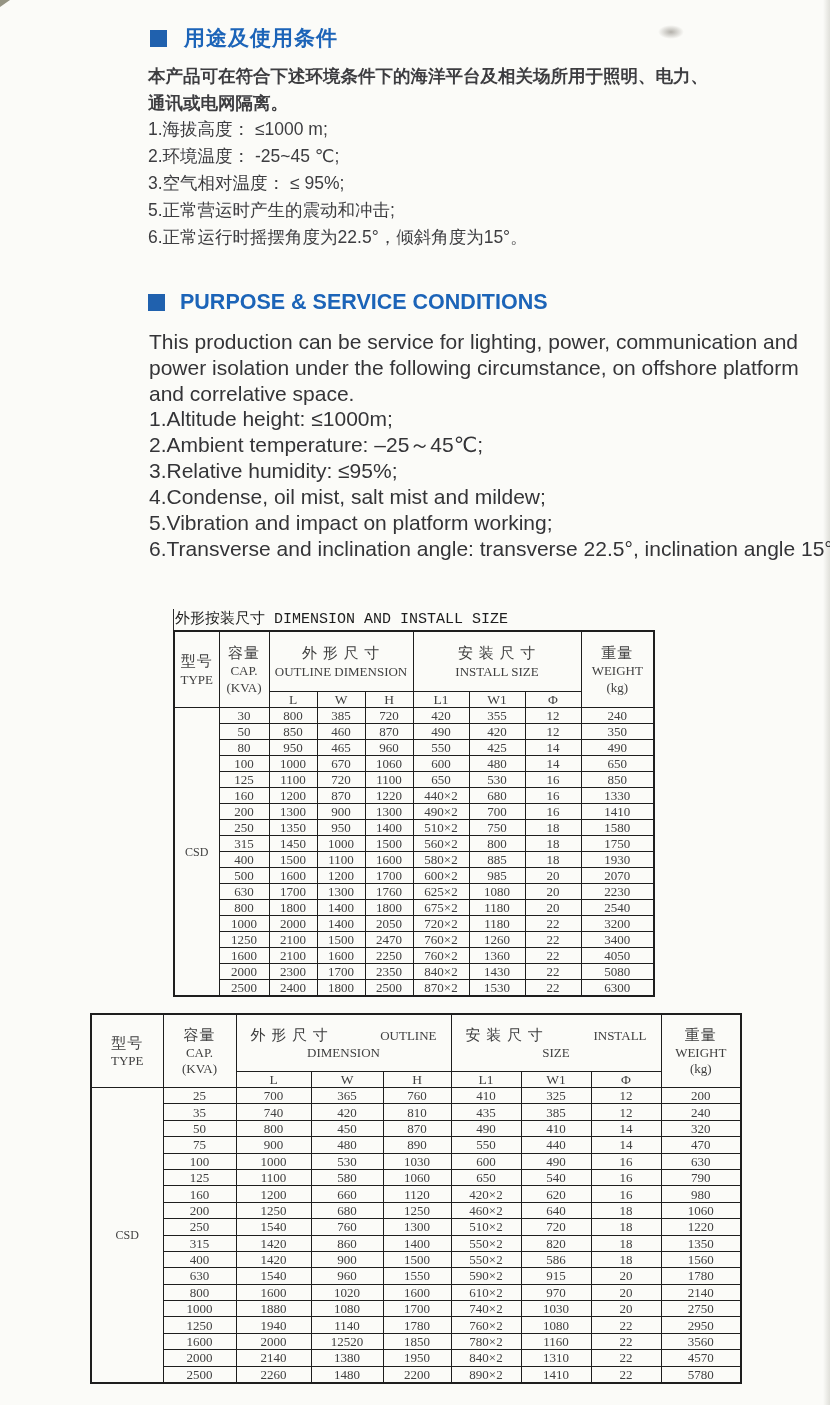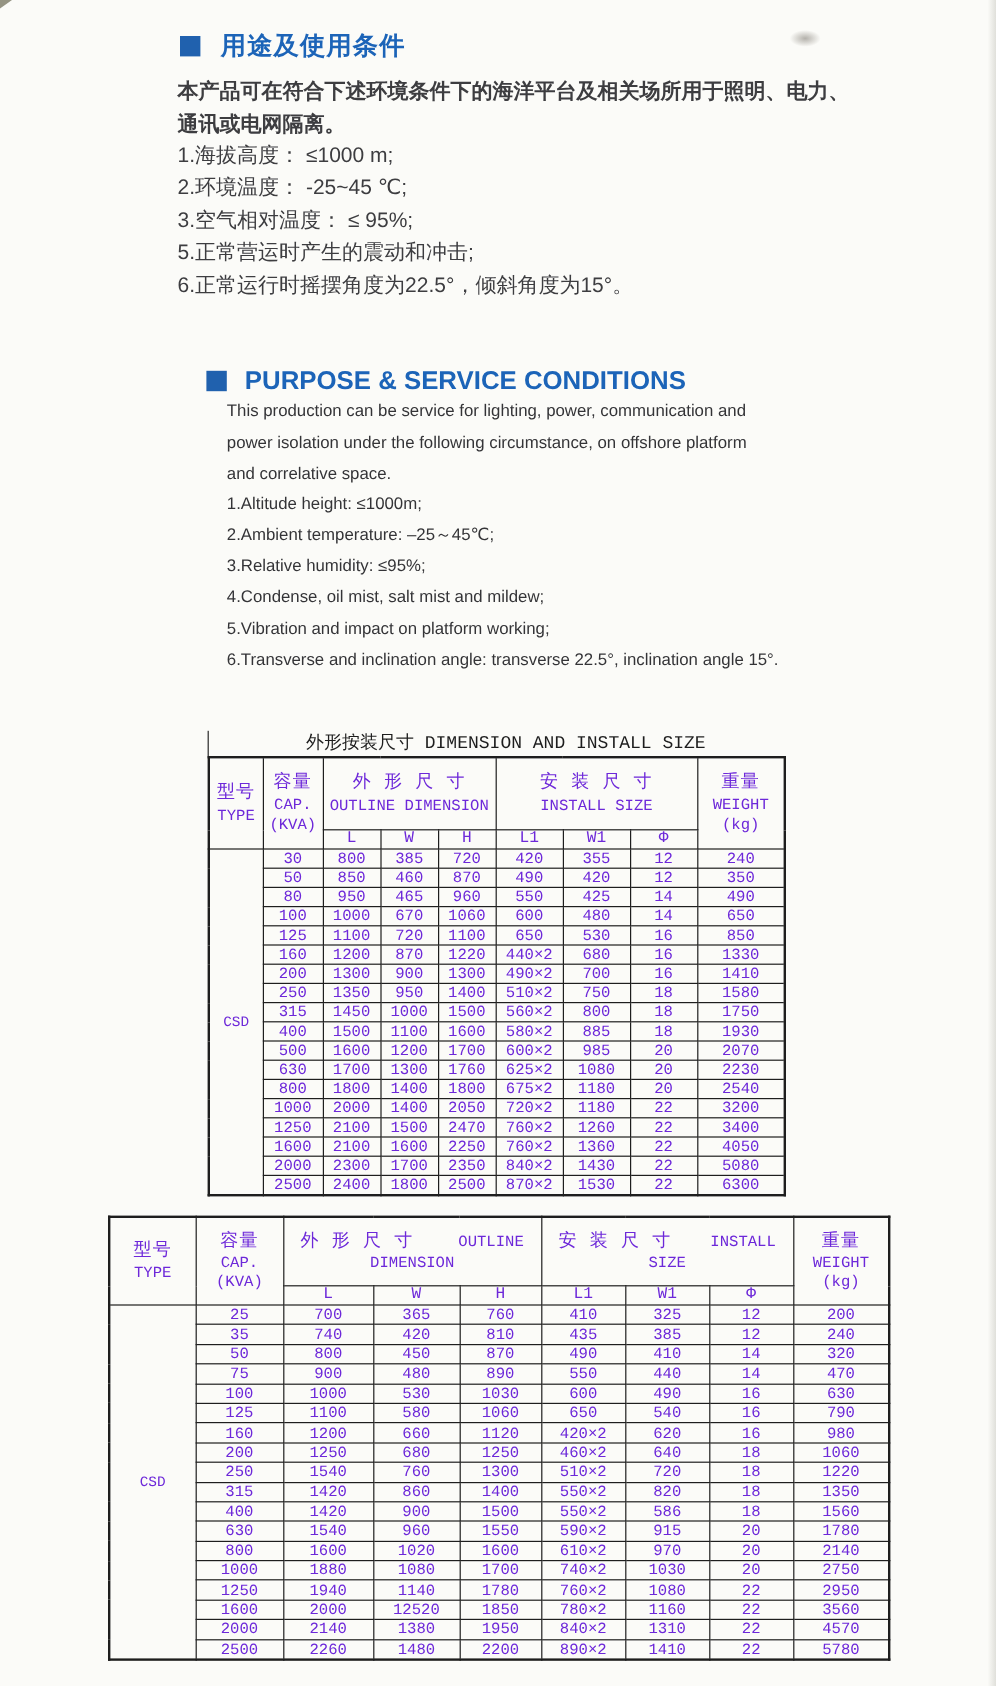--- a/index.html
+++ b/index.html
@@ -18,44 +18,44 @@
     background:radial-gradient(ellipse at center, rgba(92,86,76,.45), rgba(92,86,76,0) 70%); }
   .edge-shade { position:absolute; right:0; top:0; width:7px; height:100%;
     background:linear-gradient(to right, rgba(0,0,0,0), rgba(115,115,100,.20)); }
 
   
   .heading { position:absolute; display:flex; align-items:center; }
   .heading .sq { width:17px; height:17px; background:#2061ae; flex:0 0 auto; }
   .heading .heading-text { font-weight:bold; color:#1c64b8; white-space:nowrap; }
   .heading.cn { top:24px; left:150px; }
   .heading.cn .heading-text { margin-left:17px; font-size:21px; letter-spacing:1px; }
-  .heading.en { top:305px; left:148px;margin-left:24px; }
+  .heading.en { top:290px; left:148px; }
   .heading.en .heading-text { margin-left:15px; font-size:21.5px; letter-spacing:0; }
 
   
   .txt { position:absolute; white-space:nowrap; }
   .cn-para { top:63px;  left:148px;font-weight:bold; }
   .cn-list { top:116px; left:148px; }
   .en-para { top:329px; left:149px; }
   .en-list { top:406px; left:149px; }
   .cn-para .line, .cn-list .line { font-size:17.5px; line-height:27px; color:#3d3d40; }
-  .en-para .line, .en-list .line { font-size:14px;  line-height:26px; color:#343437;margin-left:40px; }
+  .en-para .line, .en-list .line { font-size:21px;  line-height:26px; color:#343437; }
 
   
   .t1-wrap { position:absolute; top:609px;  left:173px; width:480px; }
   .t2-wrap { position:absolute; top:1013px; left:90px;  width:650px; }
   .t1-title {
     font-family:"Liberation Mono","DejaVu Sans Mono",monospace;
     font-size:15px; line-height:21px; height:21px; color:#1d1d1d;
-    border-left:1px solid #2a2a2a; padding-left:16px; white-space:nowrap;text-align:center;
+    border-left:1px solid #2a2a2a; padding-left:1px; white-space:nowrap;
   }
   table.dim {
     border-collapse:collapse; table-layout:fixed;
-    font-family:Liberation Mono, monospace;
-    color:#6d28d9; border:2px solid #1e1e1e;
+    font-family:Liberation Serif, serif;
+    color:#404040; border:2px solid #1e1e1e;
   }
   table.dim th, table.dim td {
     border:1px solid #1e1e1e; text-align:center; vertical-align:middle;
     padding:0; font-weight:normal; overflow:hidden;
   }
   .t1-table { width:480px; }
   .t2-table { width:650px; }
   .dim .cn { font-size:15px; line-height:1.35; letter-spacing:1px; white-space:nowrap; }
   .dim .en { font-size:13px; line-height:1.25; letter-spacing:0; white-space:nowrap; }
   .t1-table thead tr.main th { height:59px; }

